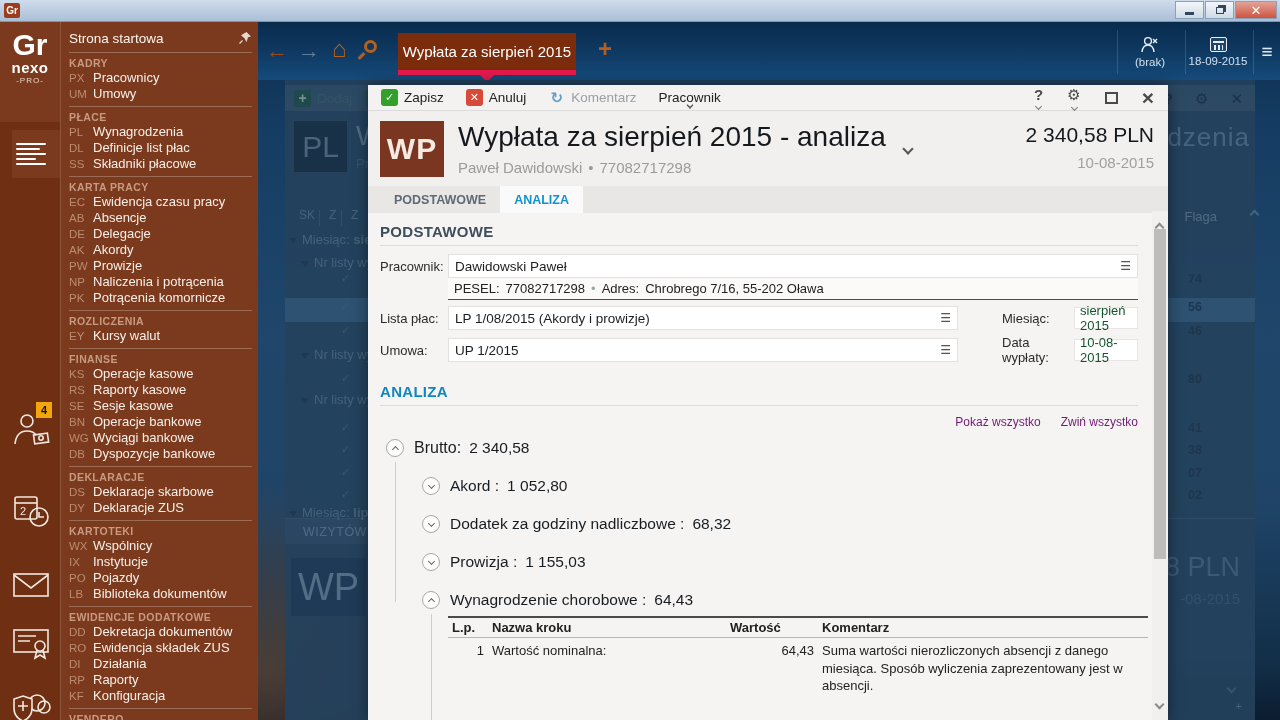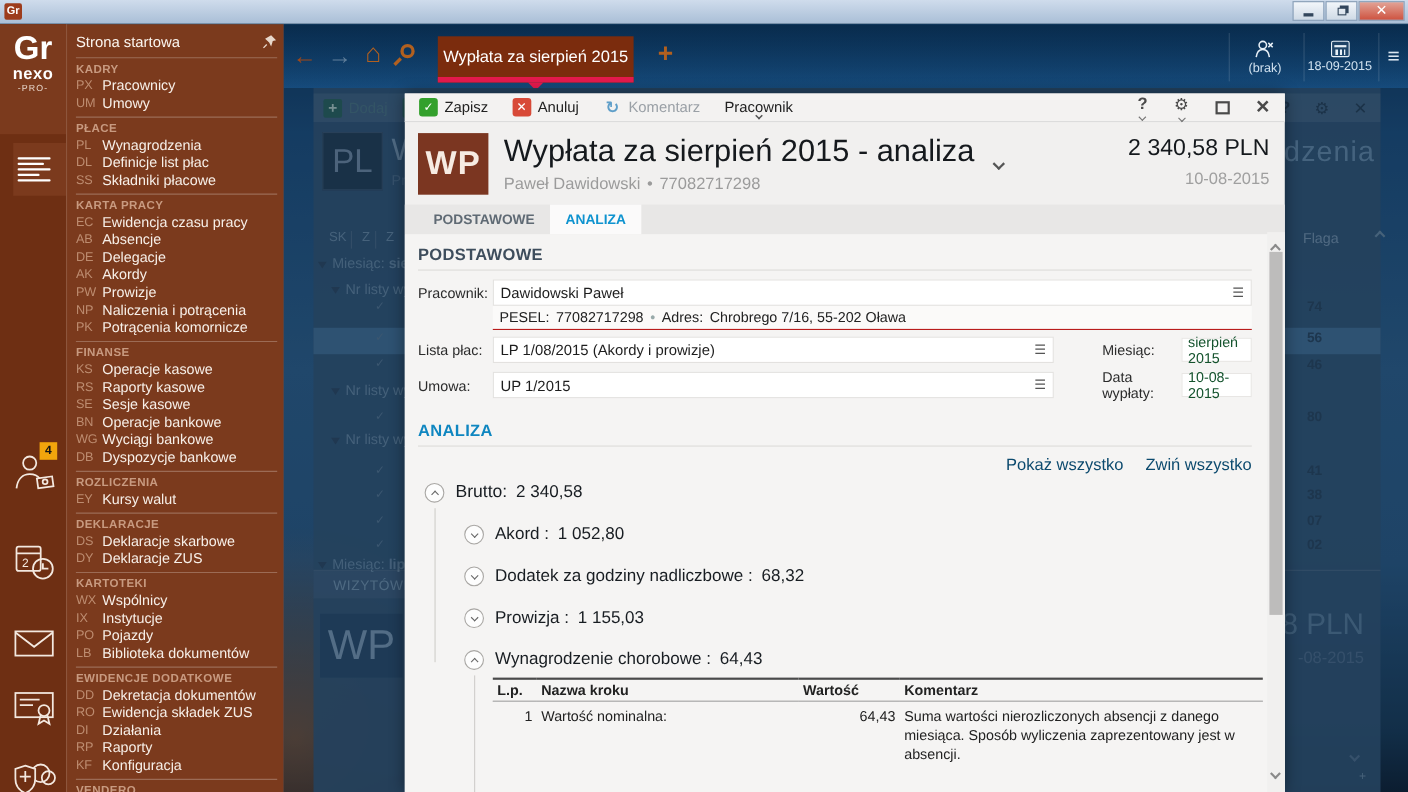--- a/index.html
+++ b/index.html
@@ -172,21 +172,21 @@
   .details-line{margin-left:68px;height:22px;background:#fbfaf9;border-bottom:1px solid #b91c1c;
     font-size:13px;color:#222;display:flex;align-items:center;padding-left:6px;gap:6px;}
   .details-line .dim-dot{color:#9aa;}
   .fr-left{display:flex;flex:none;width:578px;align-items:center;}
   .fr-left .ffield{flex:1;}
   .fr-right{display:flex;margin-left:44px;align-items:center;flex:1;}
   .rlbl{width:72px;flex:none;font-size:13px;color:#2b2b2b;}
   .rval{flex:1;height:22px;background:#fff;border:1px solid #e8e6e4;font-size:13px;color:#14532d;
     display:flex;align-items:center;padding:0 5px;}
   .links-row{display:flex;justify-content:flex-end;gap:20px;margin-top:6px;height:20px;align-items:center;}
-  .blue-link{color:#0c4a6e;font-size:15px;cursor:pointer;}
+  .blue-link{color:#701a75;font-size:12px;cursor:pointer;}
 
   .tree-wrap{position:relative;margin-top:4px;}
   .vline{position:absolute;width:1px;background:#cfcdca;}
   .tree-row{display:flex;align-items:center;height:24px;margin-top:14px;position:relative;}
   .tree-row.first{margin-top:0;}
   .tree-row.lvl1{margin-left:36px;}
   .expander{width:18px;height:18px;border:1px solid #a9a7a4;border-radius:50%;background:#fdfdfd;
     display:flex;align-items:center;justify-content:center;flex:none;margin-left:6px;cursor:pointer;}
   .expander .chev{width:5px;height:5px;border-width:1.5px;color:#666;}
   .expander .chev.up{margin-top:3px;}
@@ -344,20 +344,27 @@
           <div class="menu-item">
             <span class="menu-code">NP</span>
             <span class="menu-label">Naliczenia i potrącenia</span>
           </div>
           <div class="menu-item">
             <span class="menu-code">PK</span>
             <span class="menu-label">Potrącenia komornicze</span>
           </div>
         </div>
         <div class="menu-section">
+          <div class="menu-header">ROZLICZENIA</div>
+          <div class="menu-item">
+            <span class="menu-code">EY</span>
+            <span class="menu-label">Kursy walut</span>
+          </div>
+        </div>
+        <div class="menu-section">
           <div class="menu-header">FINANSE</div>
           <div class="menu-item">
             <span class="menu-code">KS</span>
             <span class="menu-label">Operacje kasowe</span>
           </div>
           <div class="menu-item">
             <span class="menu-code">RS</span>
             <span class="menu-label">Raporty kasowe</span>
           </div>
           <div class="menu-item">
@@ -368,27 +375,20 @@
             <span class="menu-code">BN</span>
             <span class="menu-label">Operacje bankowe</span>
           </div>
           <div class="menu-item">
             <span class="menu-code">WG</span>
             <span class="menu-label">Wyciągi bankowe</span>
           </div>
           <div class="menu-item">
             <span class="menu-code">DB</span>
             <span class="menu-label">Dyspozycje bankowe</span>
-          </div>
-        </div>
-        <div class="menu-section">
-          <div class="menu-header">ROZLICZENIA</div>
-          <div class="menu-item">
-            <span class="menu-code">EY</span>
-            <span class="menu-label">Kursy walut</span>
           </div>
         </div>
         <div class="menu-section">
           <div class="menu-header">DEKLARACJE</div>
           <div class="menu-item">
             <span class="menu-code">DS</span>
             <span class="menu-label">Deklaracje skarbowe</span>
           </div>
           <div class="menu-item">
             <span class="menu-code">DY</span>

